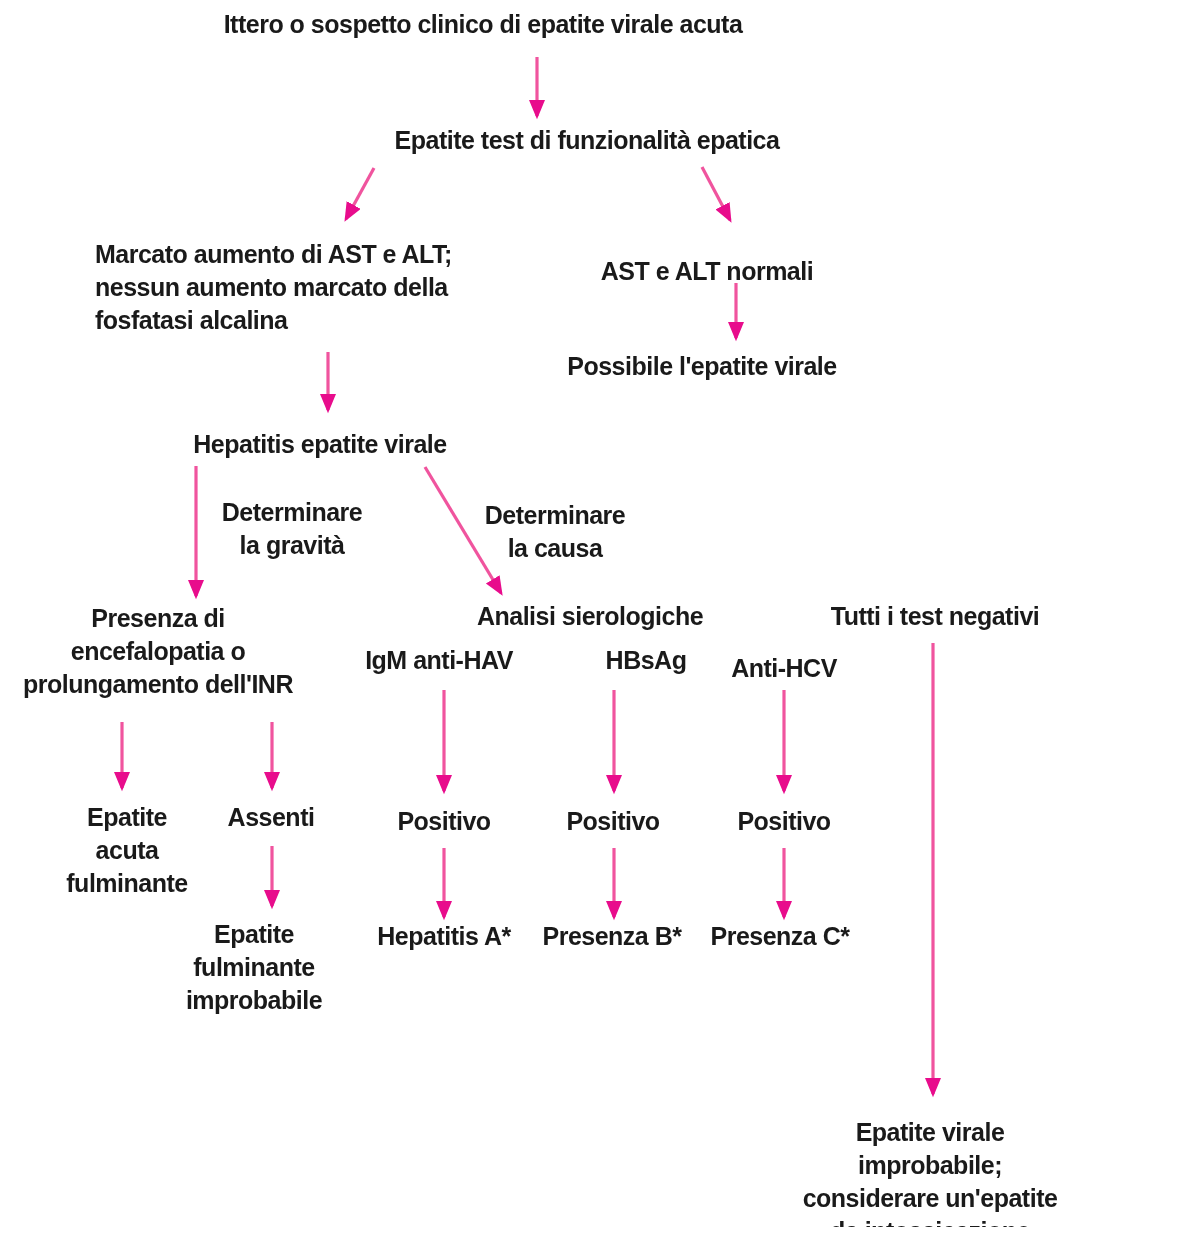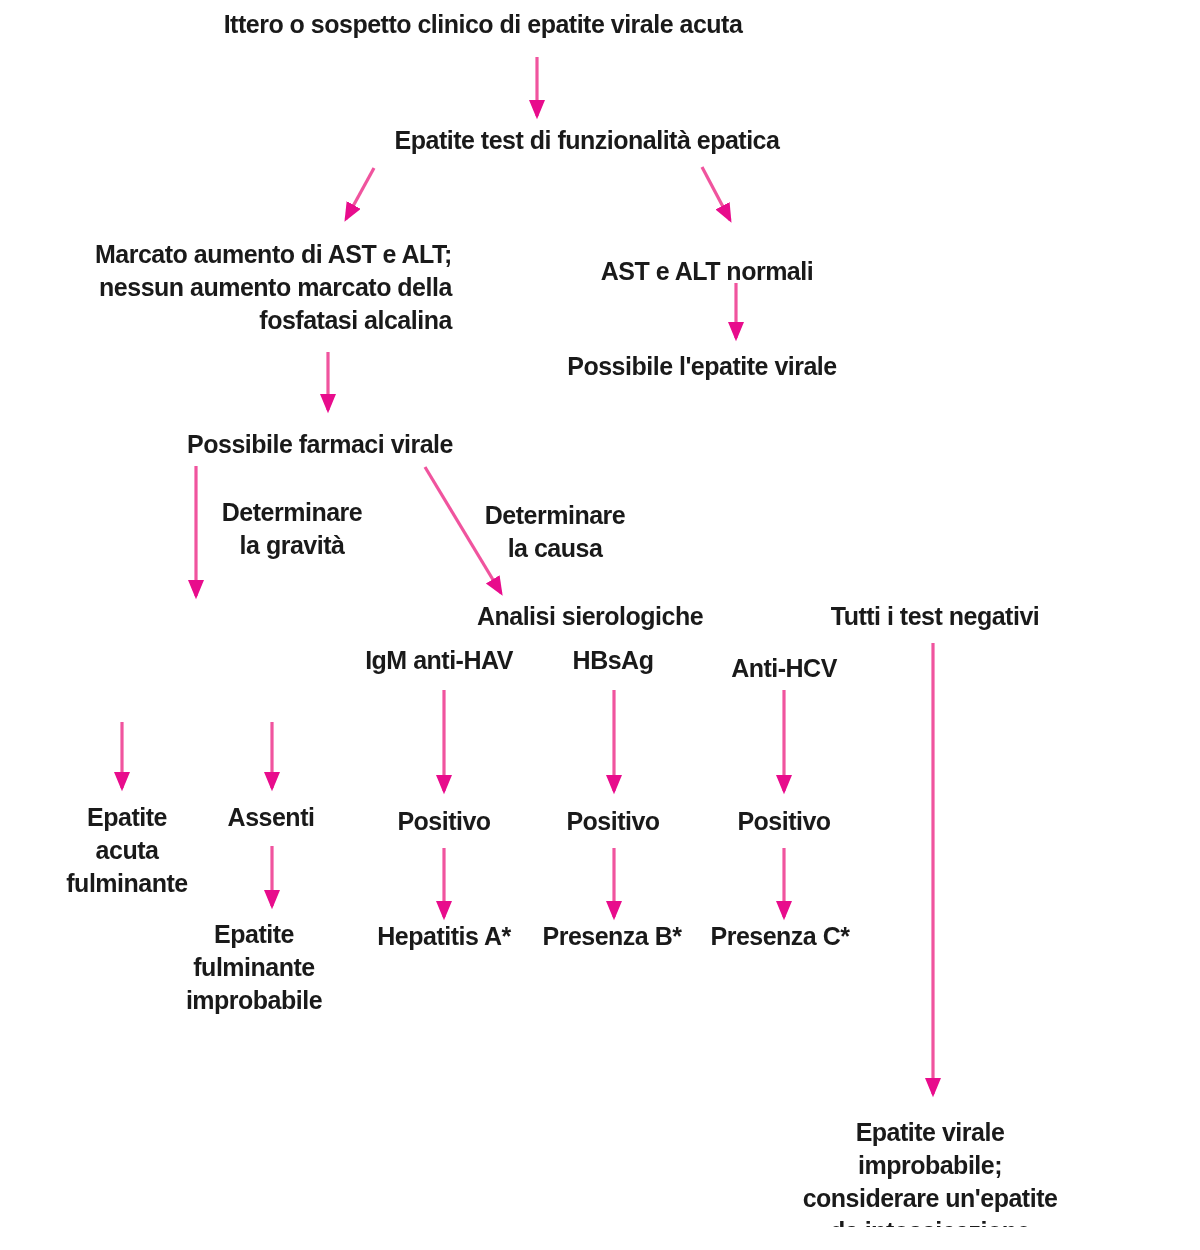--- a/index.html
+++ b/index.html
@@ -37,21 +37,21 @@
     text-align: center;
     white-space: pre-line;
     font-size: 25px;
     font-weight: bold;
     letter-spacing: -0.5px;
     line-height: 33px;
     color: var(--text, #1a1a1a);
   }
   .node.left {
     transform: none;
-    text-align: right;
+    text-align: left;
   }
 </style>
 </head>
 <body>
 
 <div class="canvas">
 
   <svg class="arrows" viewBox="0 0 1200 1250" xmlns="http://www.w3.org/2000/svg">
     <defs>
       <marker id="ah" markerUnits="strokeWidth" markerWidth="7" markerHeight="6" refX="5" refY="2.5" orient="auto">
@@ -77,29 +77,32 @@
     <line x1="933" y1="643" x2="933" y2="1094" marker-end="url(#ah)"></line>
   </svg>
 
   <div class="node" style="left:483px; top:8px">Ittero o sospetto clinico di epatite virale acuta</div>
   <div class="node" style="left:587px; top:124px">Epatite test di funzionalità epatica</div>
   <div class="node left" style="left:95px; top:238px">Marcato aumento di AST e ALT;
 nessun aumento marcato della
 fosfatasi alcalina</div>
   <div class="node" style="left:707px; top:255px">AST e ALT normali</div>
   <div class="node" style="left:702px; top:350px">Possibile l'epatite virale</div>
-  <div class="node" style="left:320px; top:428px">Possibile farmaci virale</div>
+  <div class="node" style="left:320px; top:428px">Hepatitis epatite virale</div>
   <div class="node" style="left:292px; top:496px">Determinare
 la gravità</div>
   <div class="node" style="left:555px; top:499px">Determinare
 la causa</div>
+  <div class="node" style="left:158px; top:602px">Presenza di
+encefalopatia o
+prolungamento dell'INR</div>
   <div class="node" style="left:590px; top:600px">Analisi sierologiche</div>
   <div class="node" style="left:935px; top:600px">Tutti i test negativi</div>
   <div class="node" style="left:439px; top:644px">IgM anti-HAV</div>
-  <div class="node" style="left:613px; top:644px">HBsAg</div>
+  <div class="node" style="left:646px; top:644px">HBsAg</div>
   <div class="node" style="left:784px; top:652px">Anti-HCV</div>
   <div class="node" style="left:127px; top:801px">Epatite
 acuta
 fulminante</div>
   <div class="node" style="left:271px; top:801px">Assenti</div>
   <div class="node" style="left:444px; top:805px">Positivo</div>
   <div class="node" style="left:613px; top:805px">Positivo</div>
   <div class="node" style="left:784px; top:805px">Positivo</div>
   <div class="node" style="left:254px; top:918px">Epatite
 fulminante

